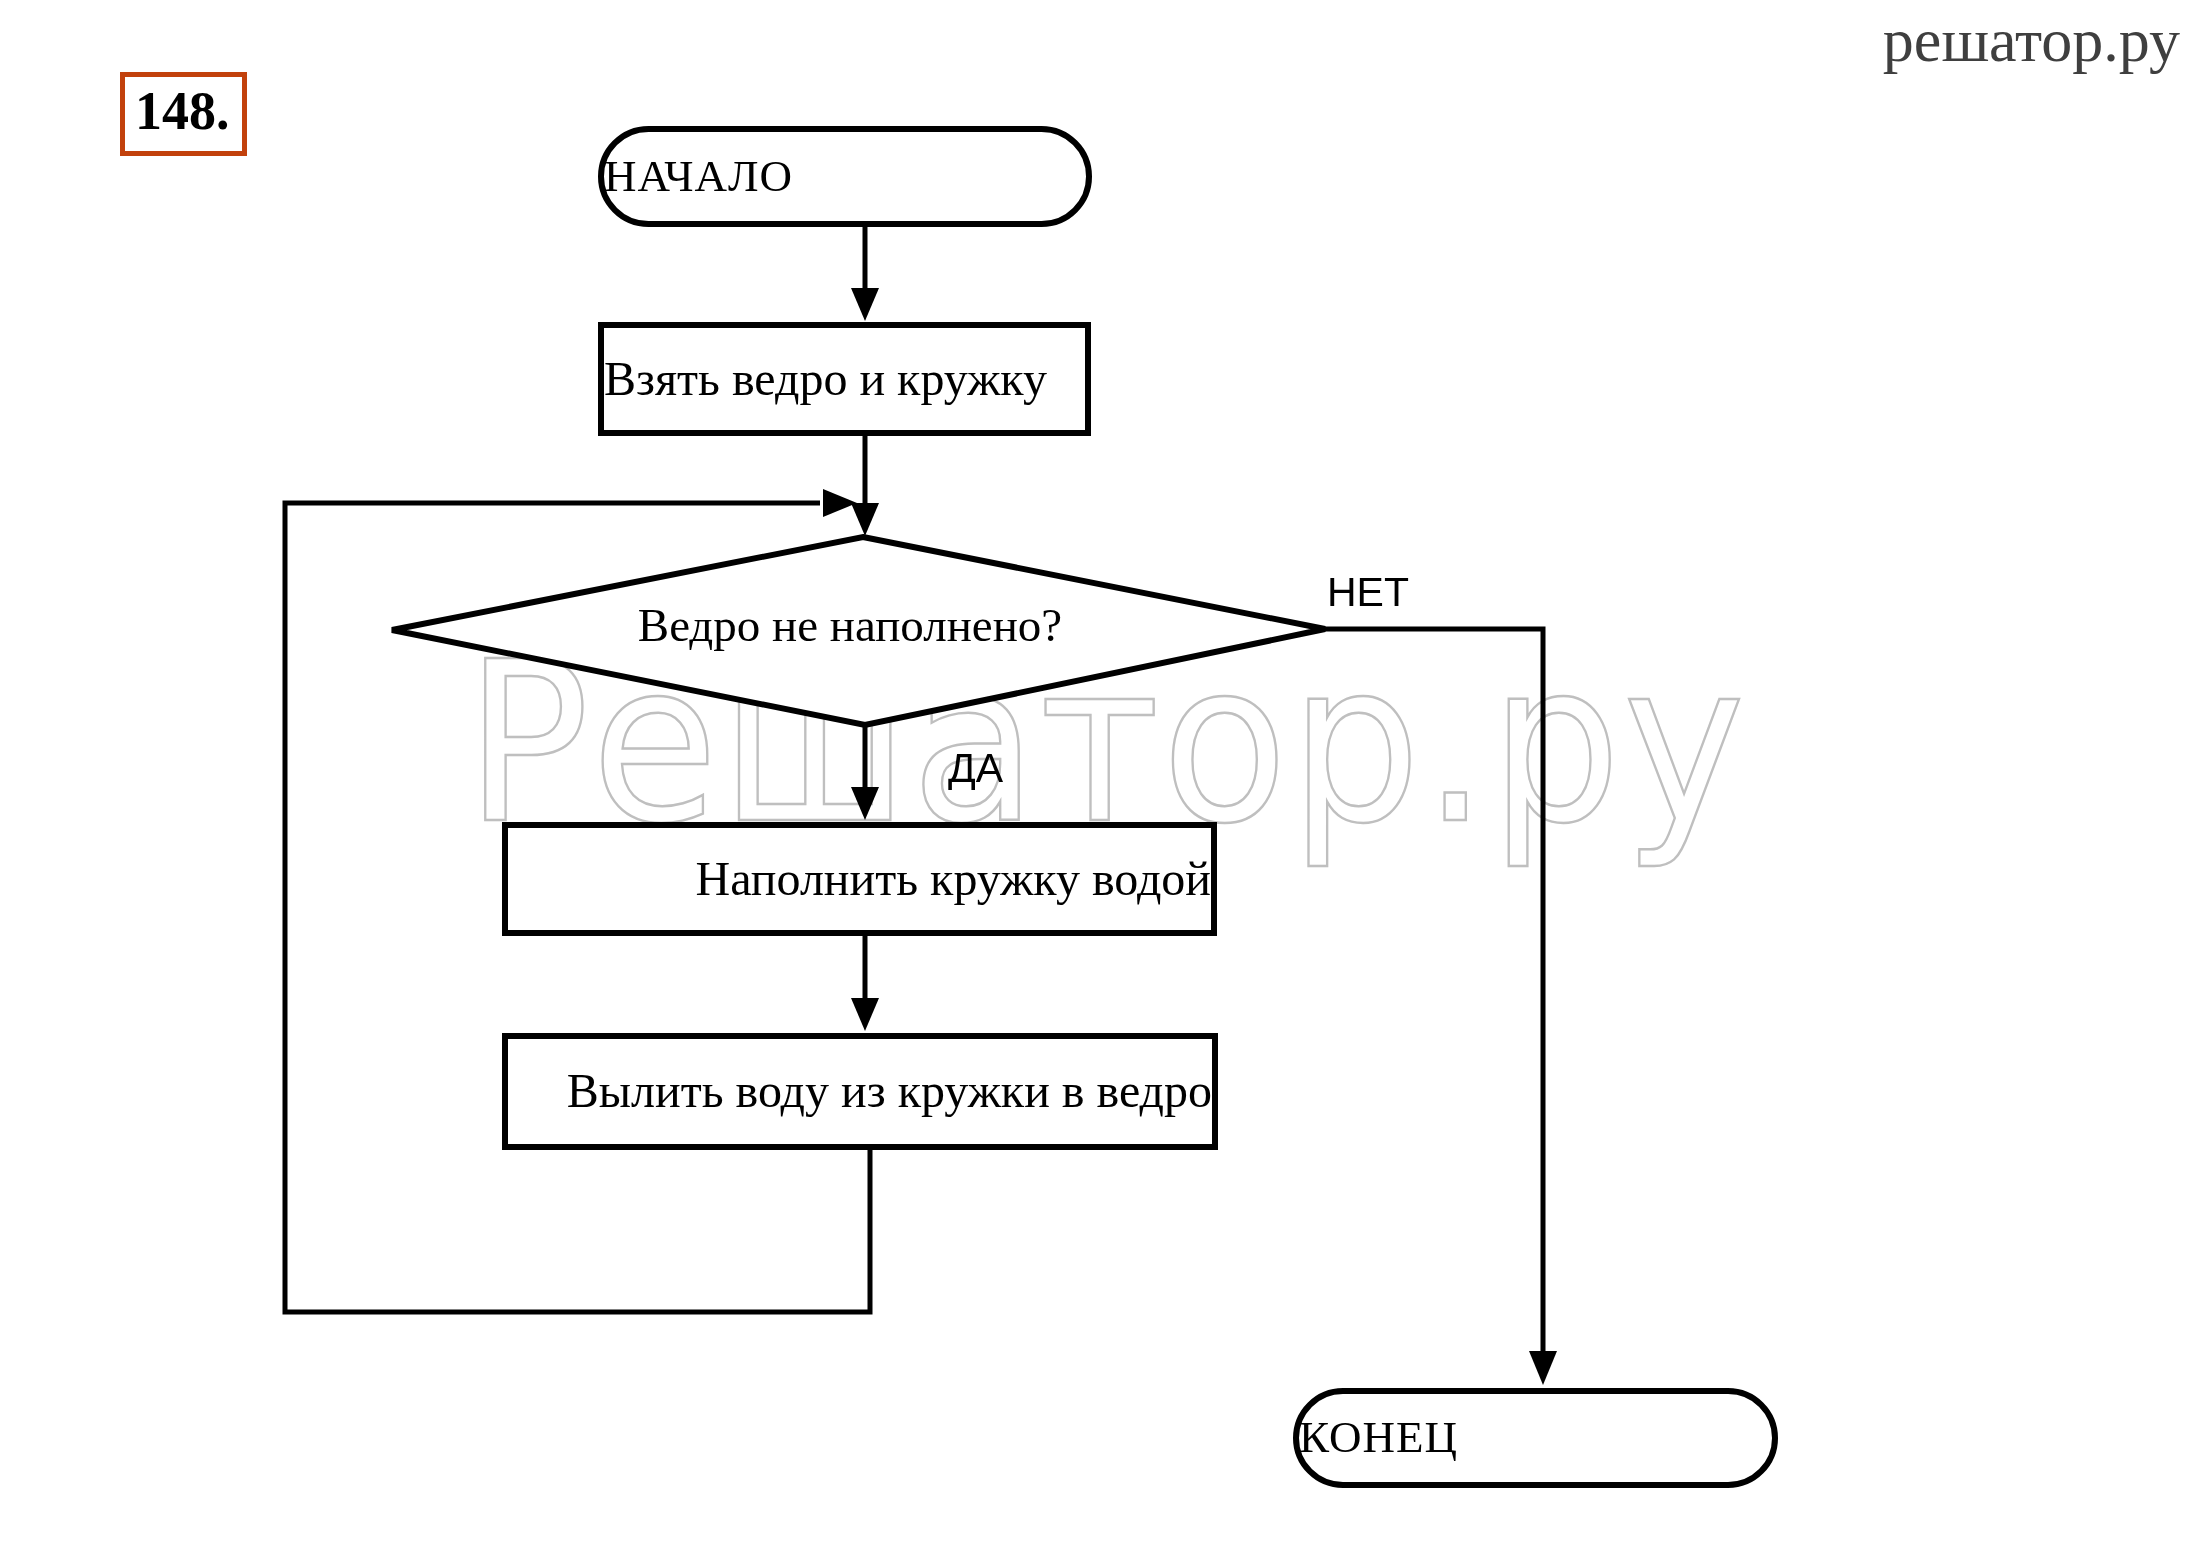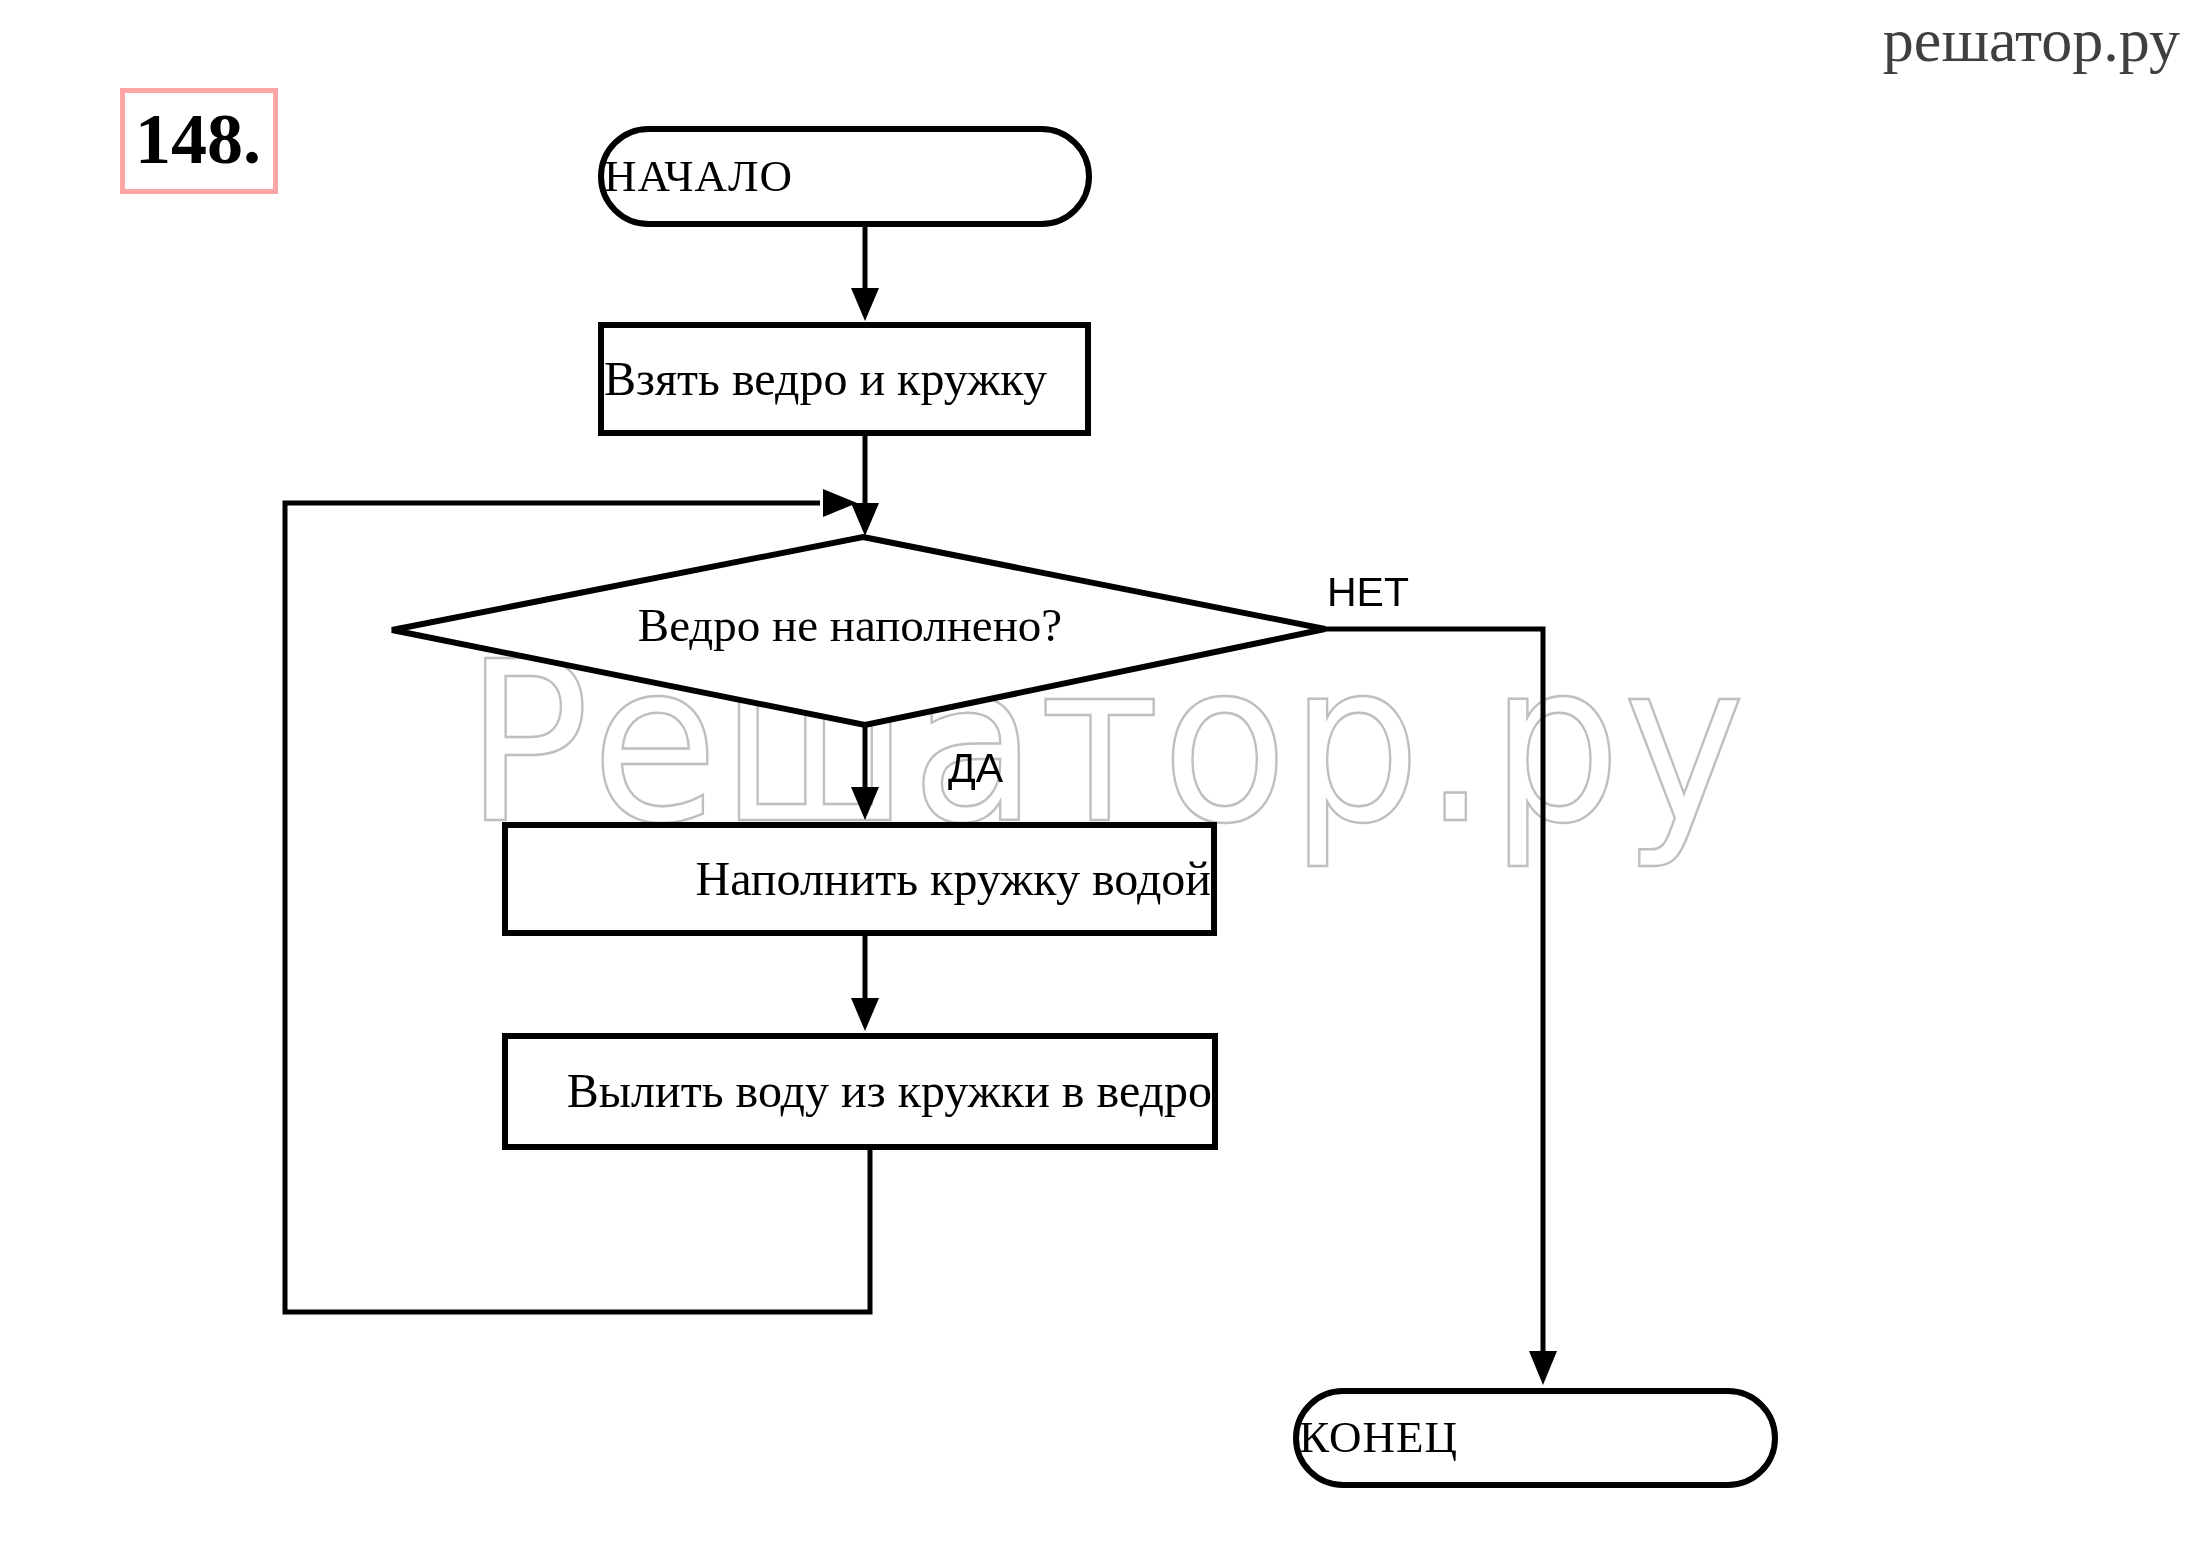--- a/index.html
+++ b/index.html
@@ -8,22 +8,22 @@
 
   
   .wm-center{position:absolute;left:465px;top:632px;z-index:1;line-height:1;
              font-family:"DejaVu Sans",sans-serif;font-size:222px;font-weight:400;
              color:transparent;-webkit-text-stroke:2.5px #bfbfbf;letter-spacing:2px;
              white-space:nowrap;transform:scaleX(0.93);transform-origin:left top;}
   .wm-corner{position:absolute;top:6px;right:10px;z-index:4;line-height:1.1;
              font-family:"Liberation Serif","DejaVu Serif",serif;font-size:62px;color:#3f3f3f;}
 
   
-  .num-box{position:absolute;left:120px;top:88px;z-index:4;border:5px solid #fca5a5;
-           padding:1px 12px 5px 10px;font-weight:bold;font-size:72px;line-height:1.25;}
+  .num-box{position:absolute;left:120px;top:72px;z-index:4;border:5px solid #c2410c;
+           padding:1px 12px 5px 10px;font-weight:bold;font-size:54px;line-height:1.25;}
 
   
   .lines{position:absolute;left:0;top:0;z-index:2;}
 
   
   .node{position:absolute;z-index:3;box-sizing:border-box;background:#fff;border:6px solid #000;
         display:flex;align-items:center;justify-content:flex-start;font-size:48px;line-height:1.1;
         white-space:nowrap;}
   .terminator{border-radius:60px;font-size:45px;letter-spacing:1px;}
   .process-left{justify-content:flex-end;padding-left:40px;}

